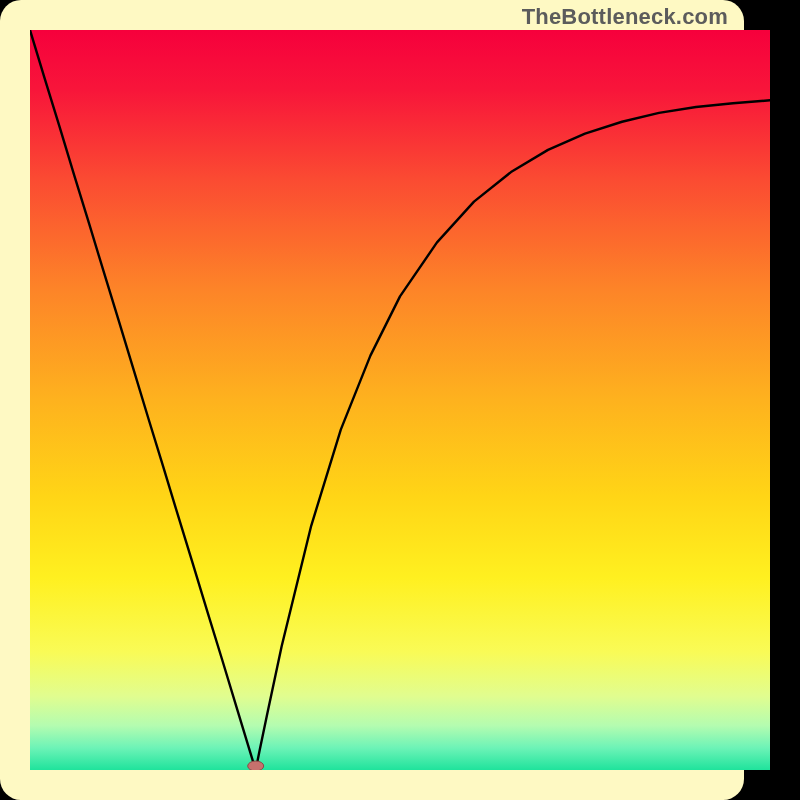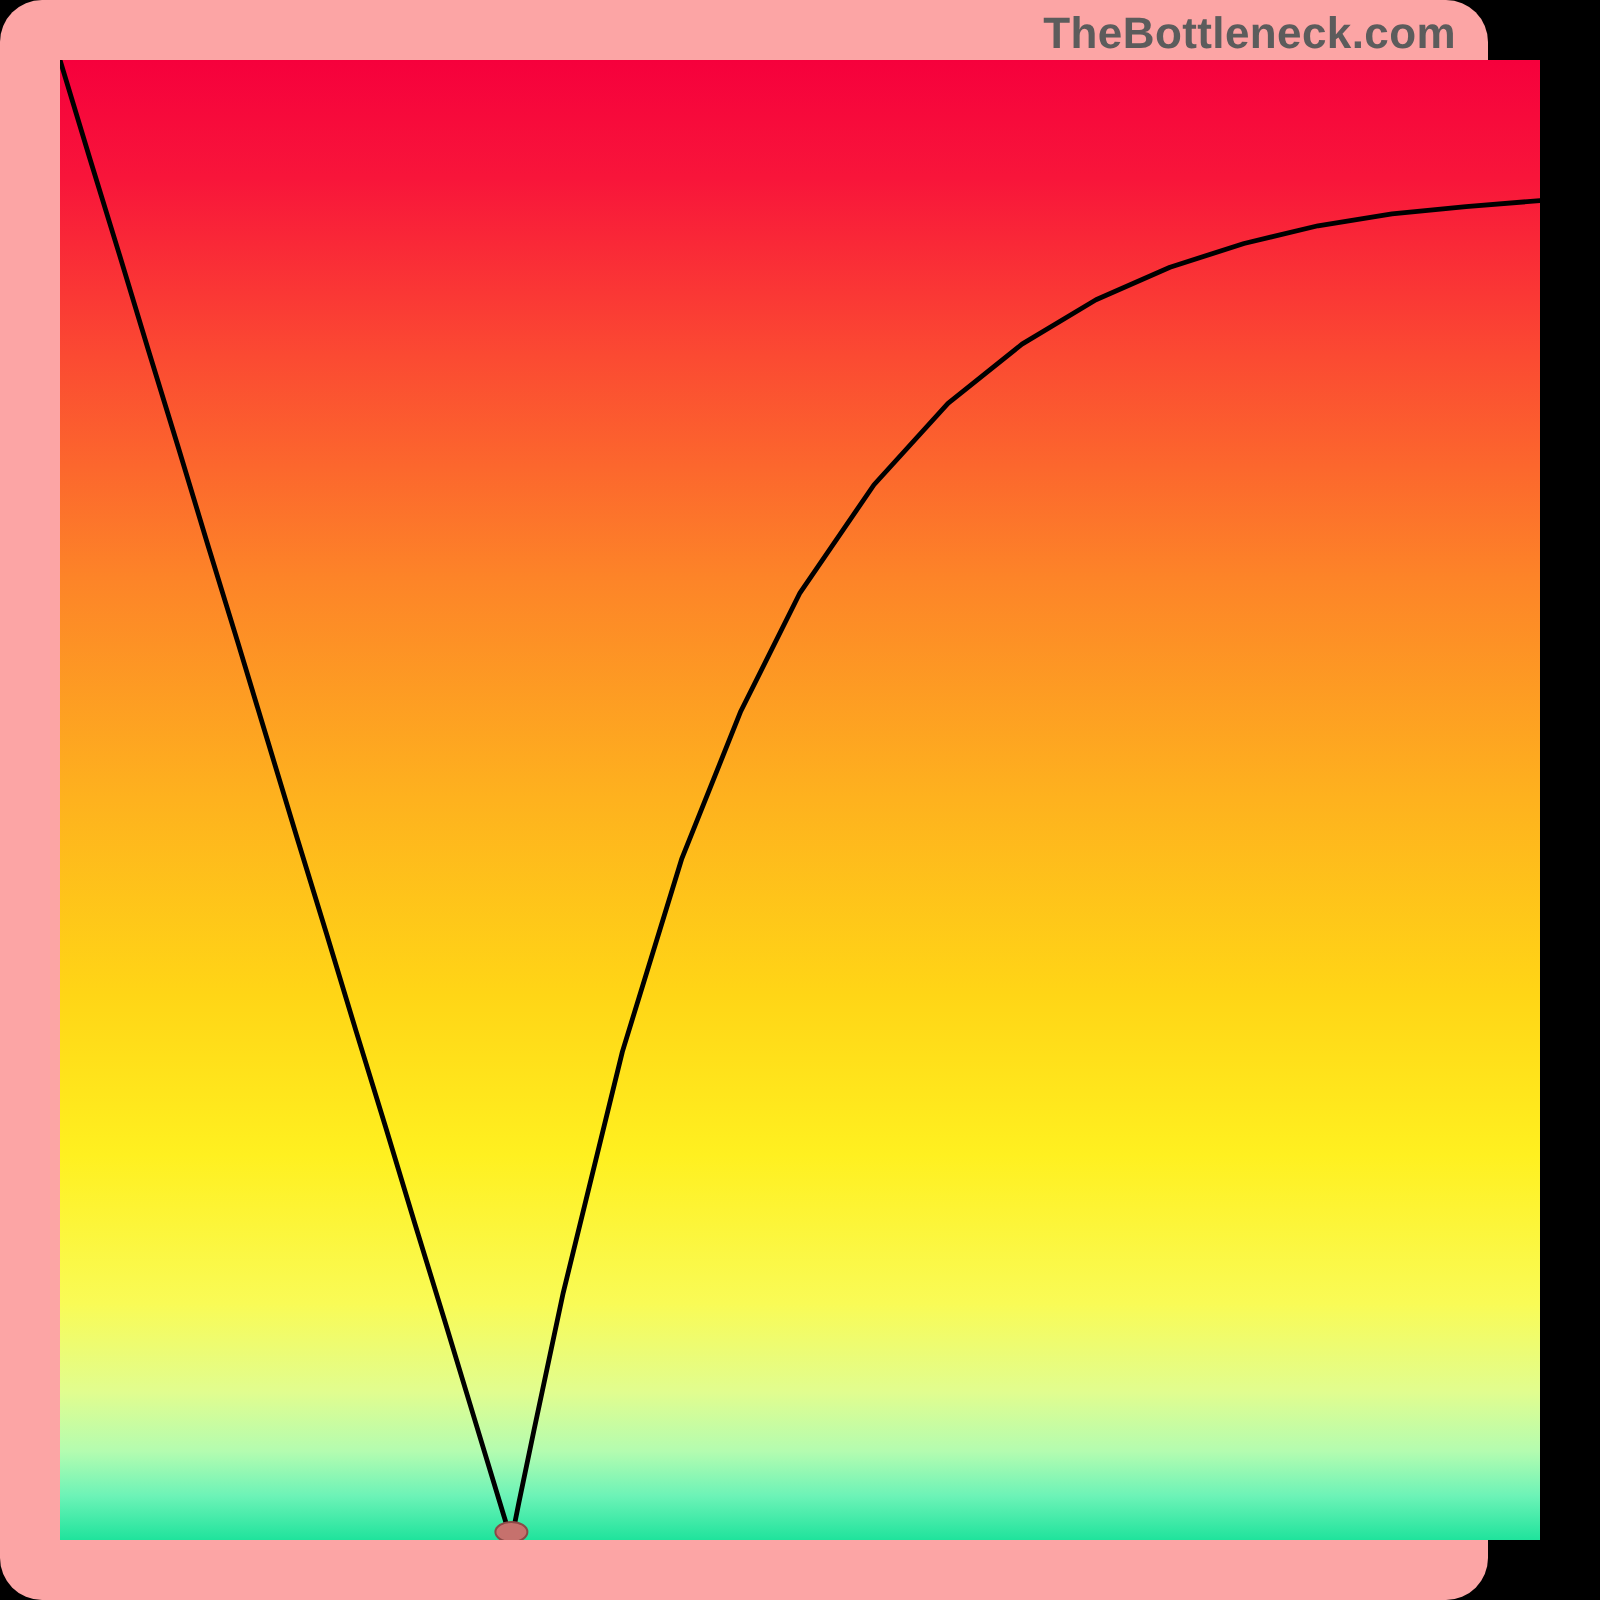--- a/index.html
+++ b/index.html
@@ -8,21 +8,21 @@
     width: 800px;
     height: 800px;
     background: #000;
     font-family: Arial, Helvetica, sans-serif;
     overflow: hidden;
   }
   .frame {
     position: relative;
     width: 744px;
     height: 800px;
-    background: #fca5a5;
+    background: #fef9c3;
     border-radius: 21px;
   }
   .watermark {
     position: absolute;
     top: 4px;
     right: 16px;
     color: #5c5c5c;
     font-size: 22px;
     font-weight: 600;
     letter-spacing: 0.2px;

